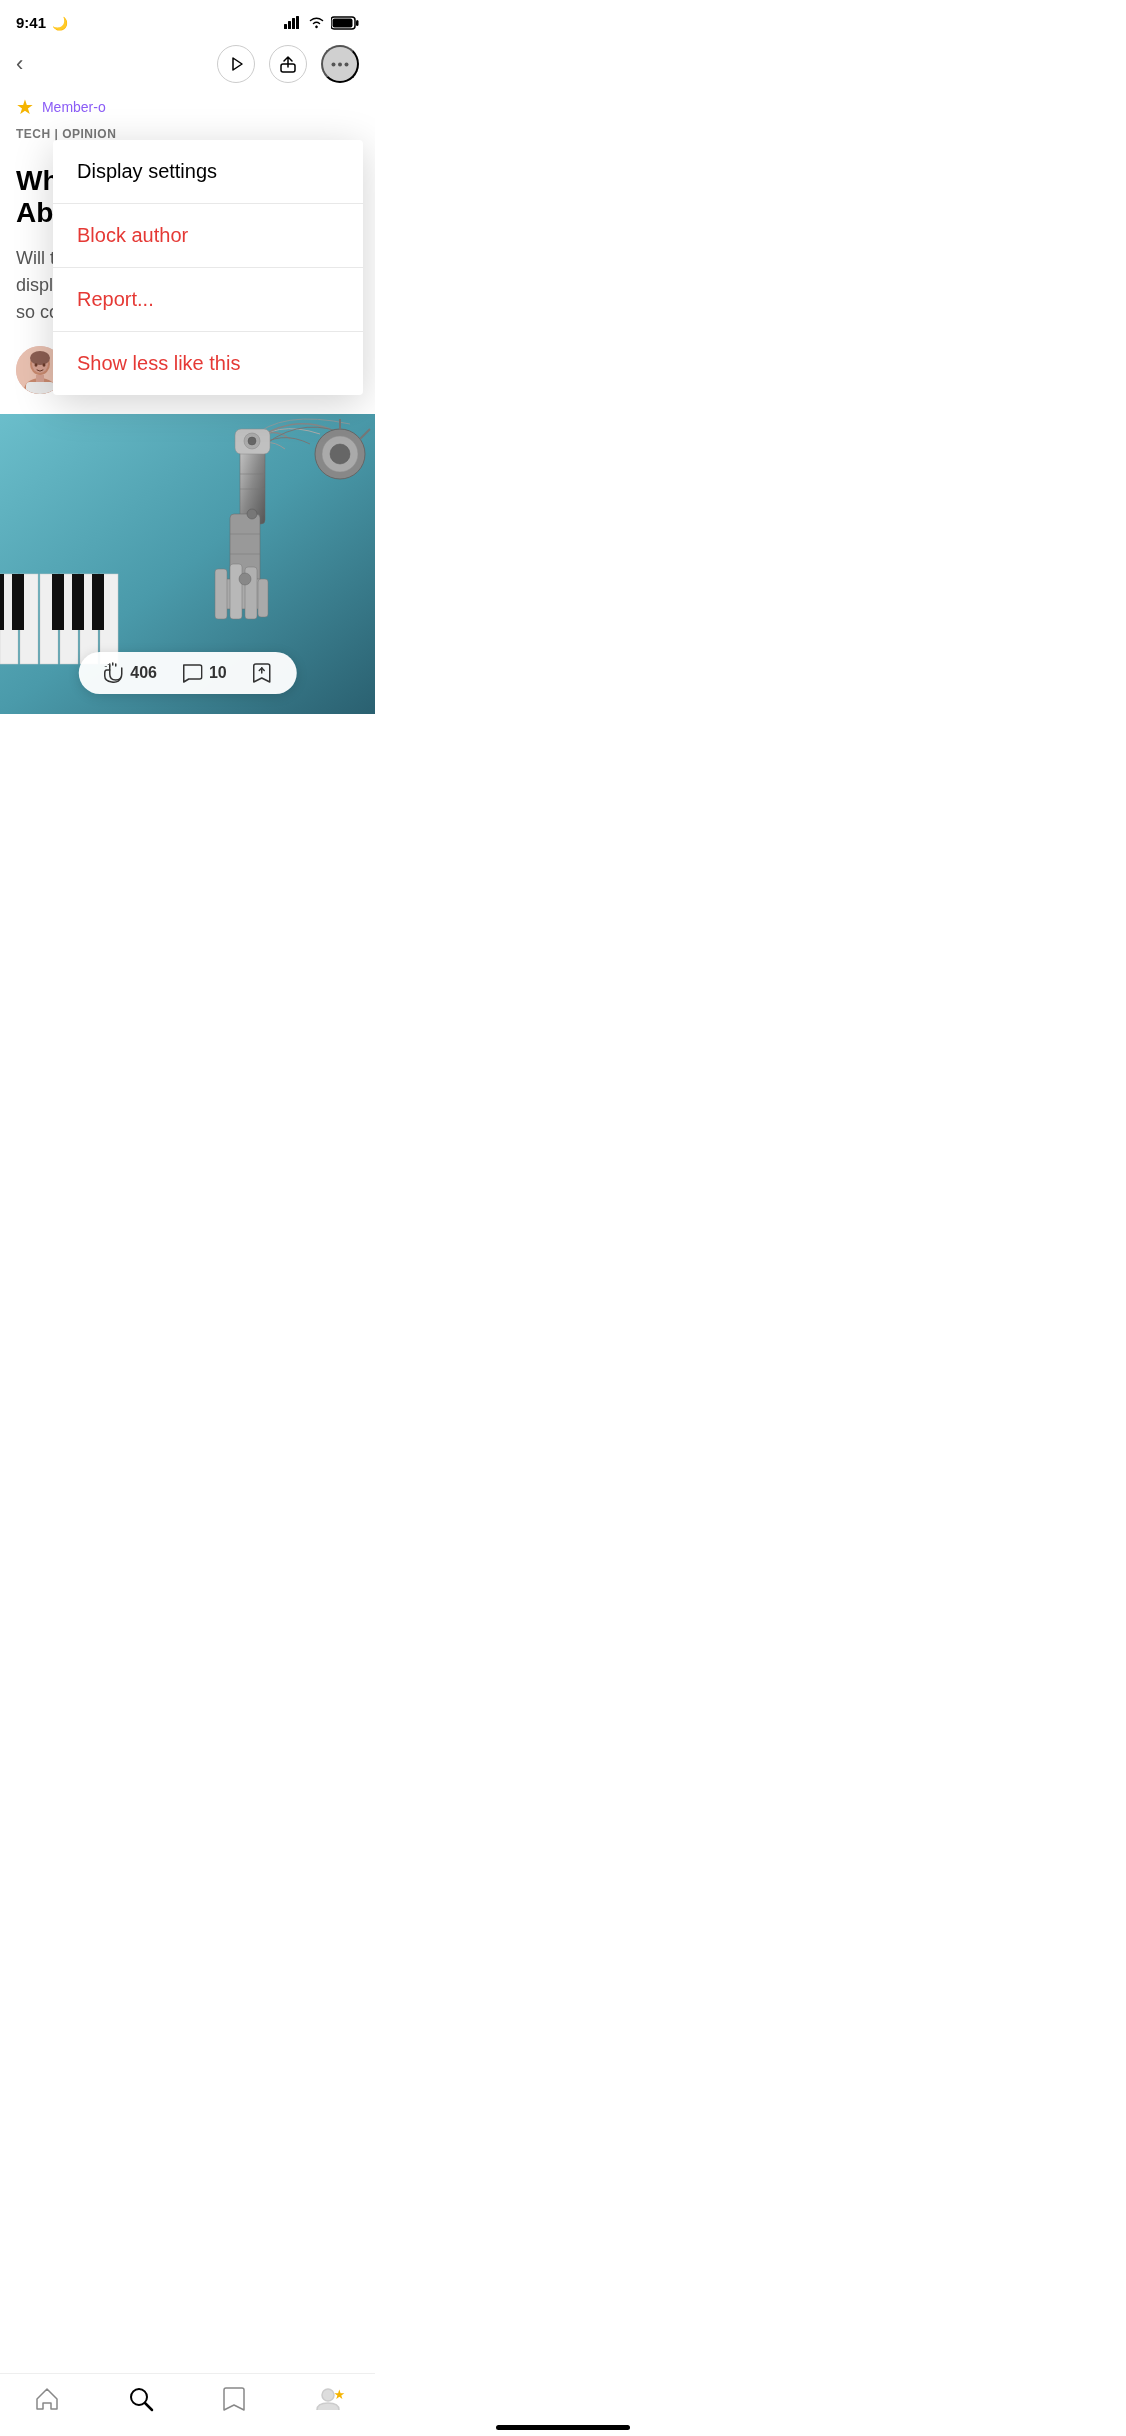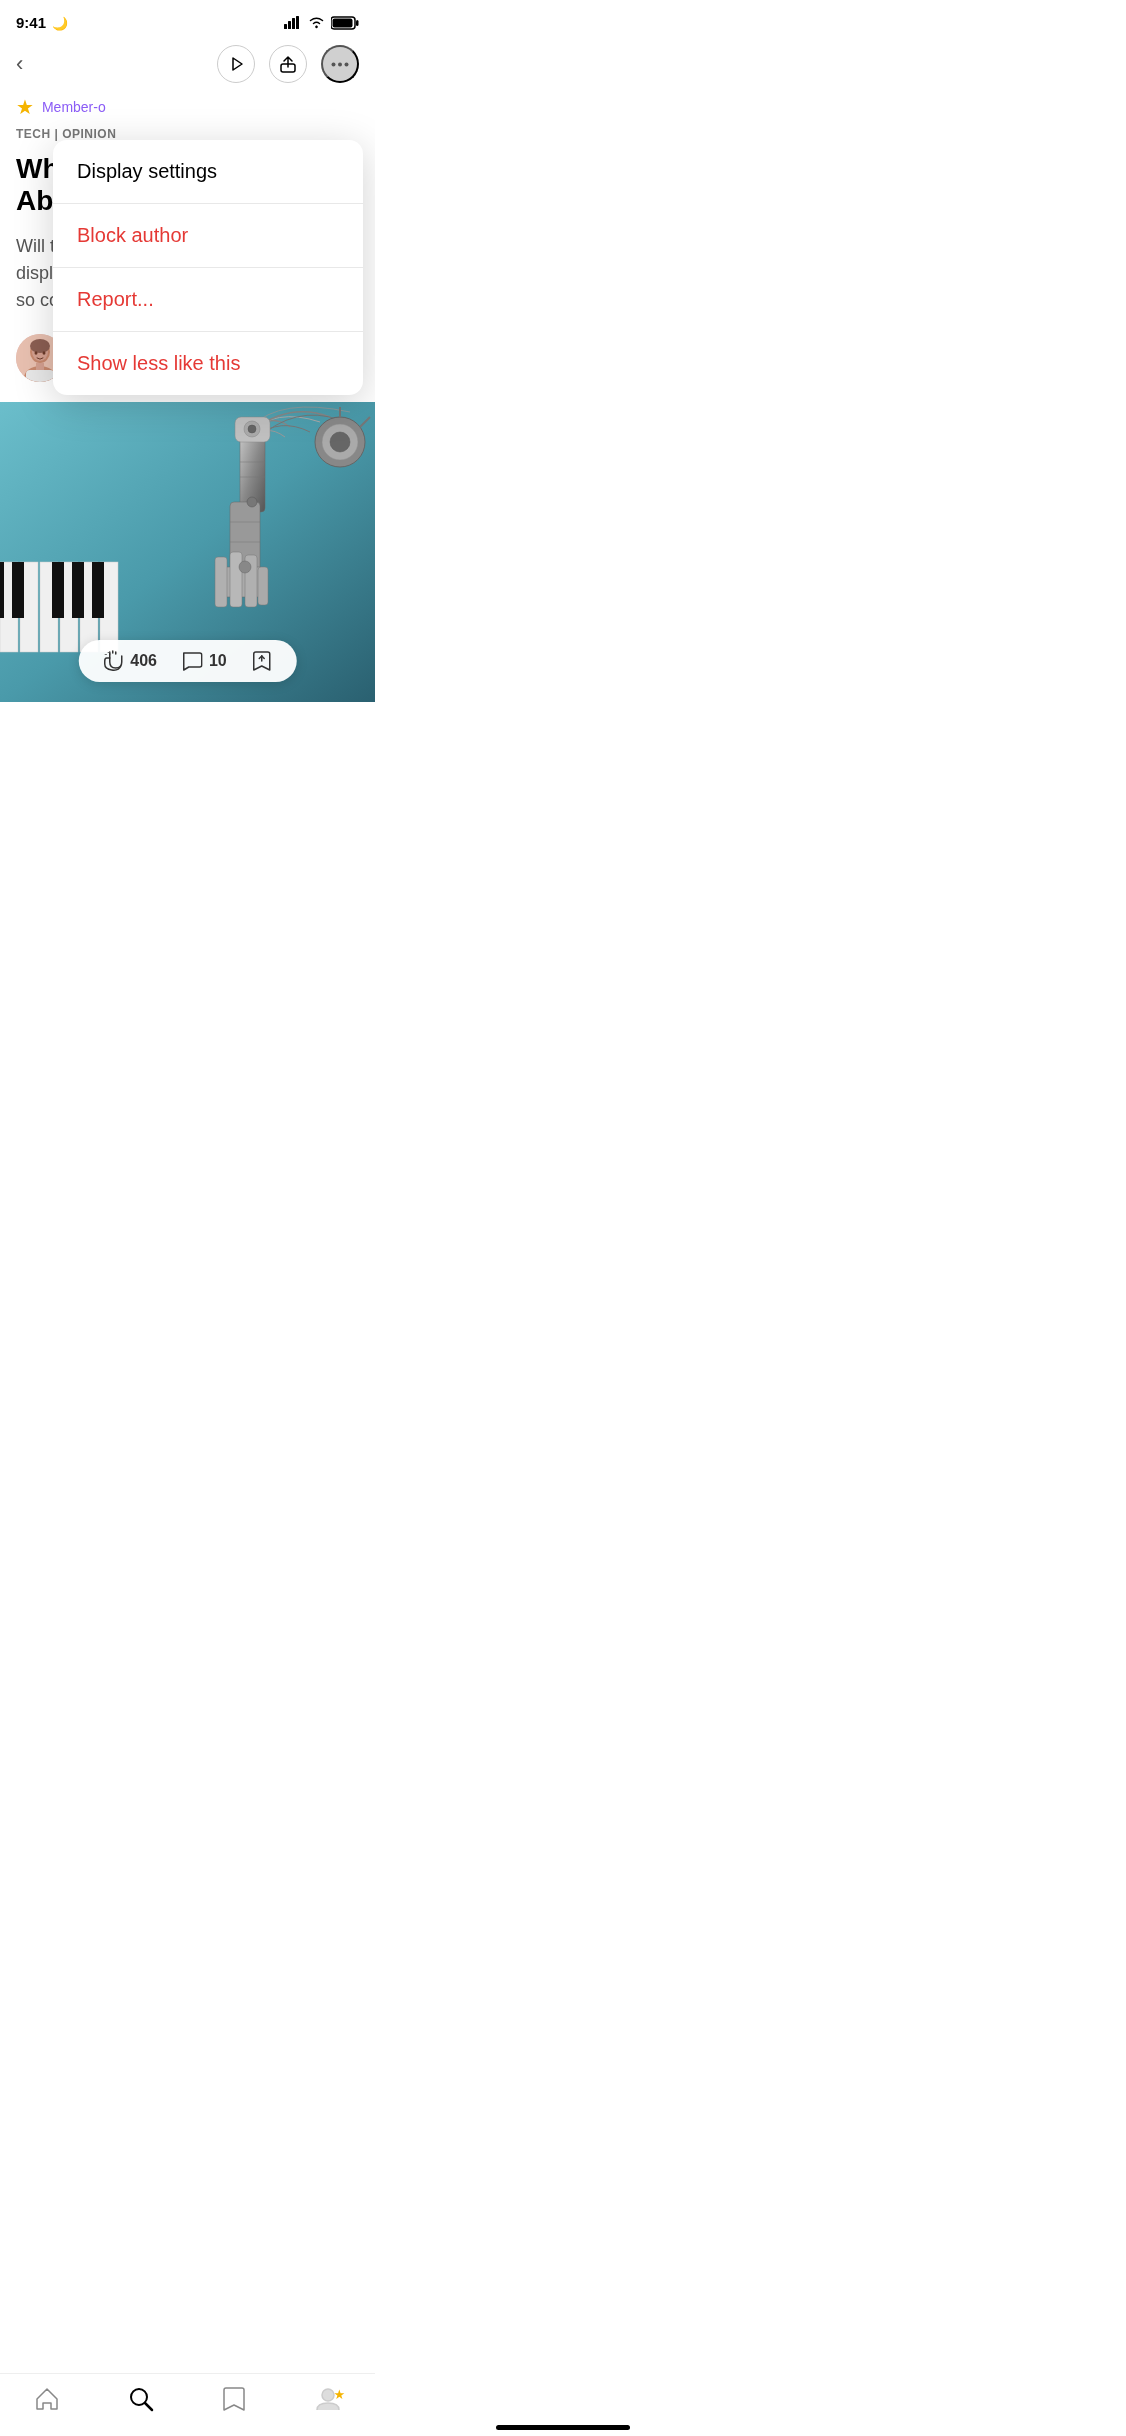--- a/index.html
+++ b/index.html
@@ -92,21 +92,21 @@
     }
     .member-text {
       font-size: 14px;
       color: #8b5cf6;
     }
     .article-category {
       font-size: 12px;
       font-weight: 600;
       color: #777;
       letter-spacing: 0.5px;
-      margin-bottom: 12px;
+      margin-bottom: 24px;
     }
     .article-title {
       font-size: 28px;
       font-weight: 800;
       color: #000;
       line-height: 1.15;
       margin-bottom: 16px;
     }
     .article-subtitle {
       font-size: 18px;
@@ -226,21 +226,21 @@
       font-size: 14px;
     }
 
     
     .dropdown-overlay {
       position: absolute;
       top: 140px;
       right: 12px;
       width: 310px;
       background: #fff;
-      border-radius: 14px;
+      border-radius: 4px;
       box-shadow: 0 8px 40px rgba(0,0,0,0.18);
       overflow: hidden;
       z-index: 100;
     }
     .dropdown-item {
       padding: 20px 24px;
       font-size: 20px;
       cursor: pointer;
       border-bottom: 1px solid #e8e8e8;
     }

